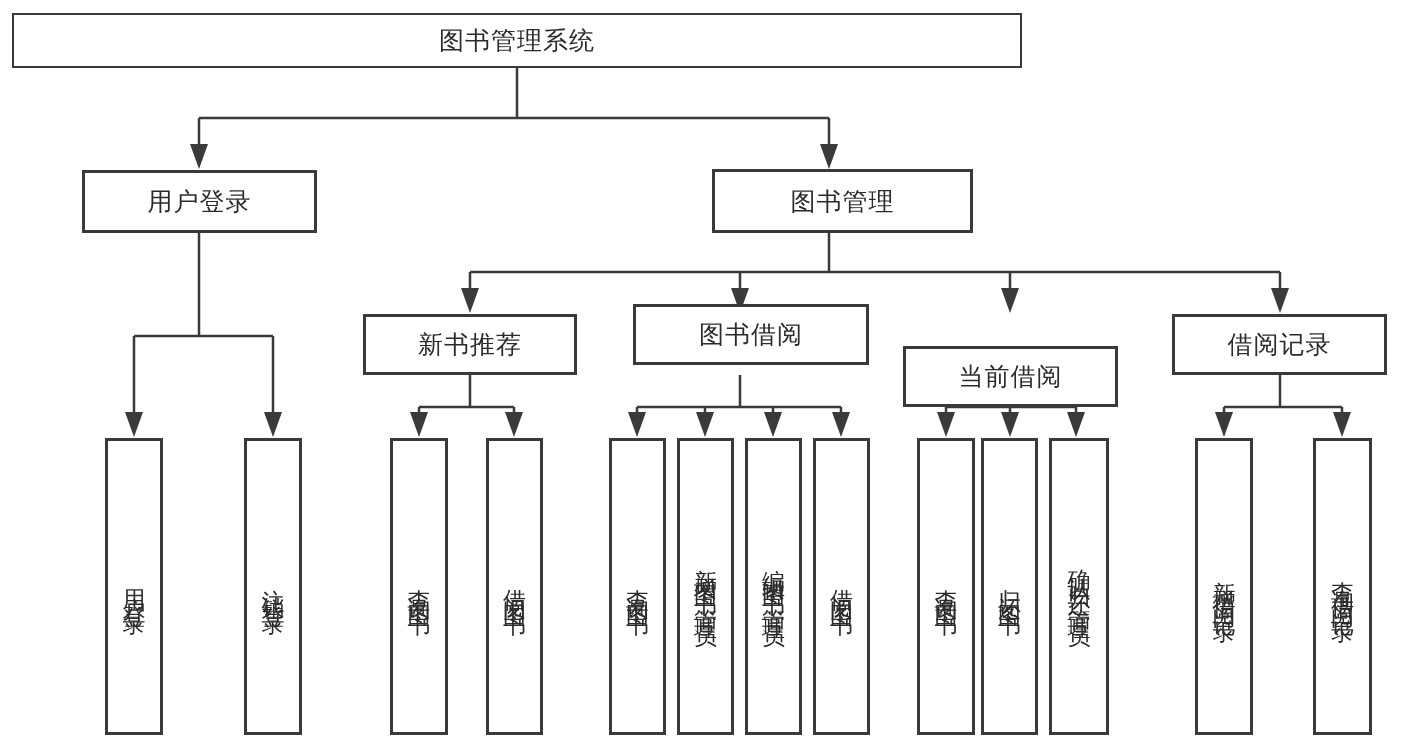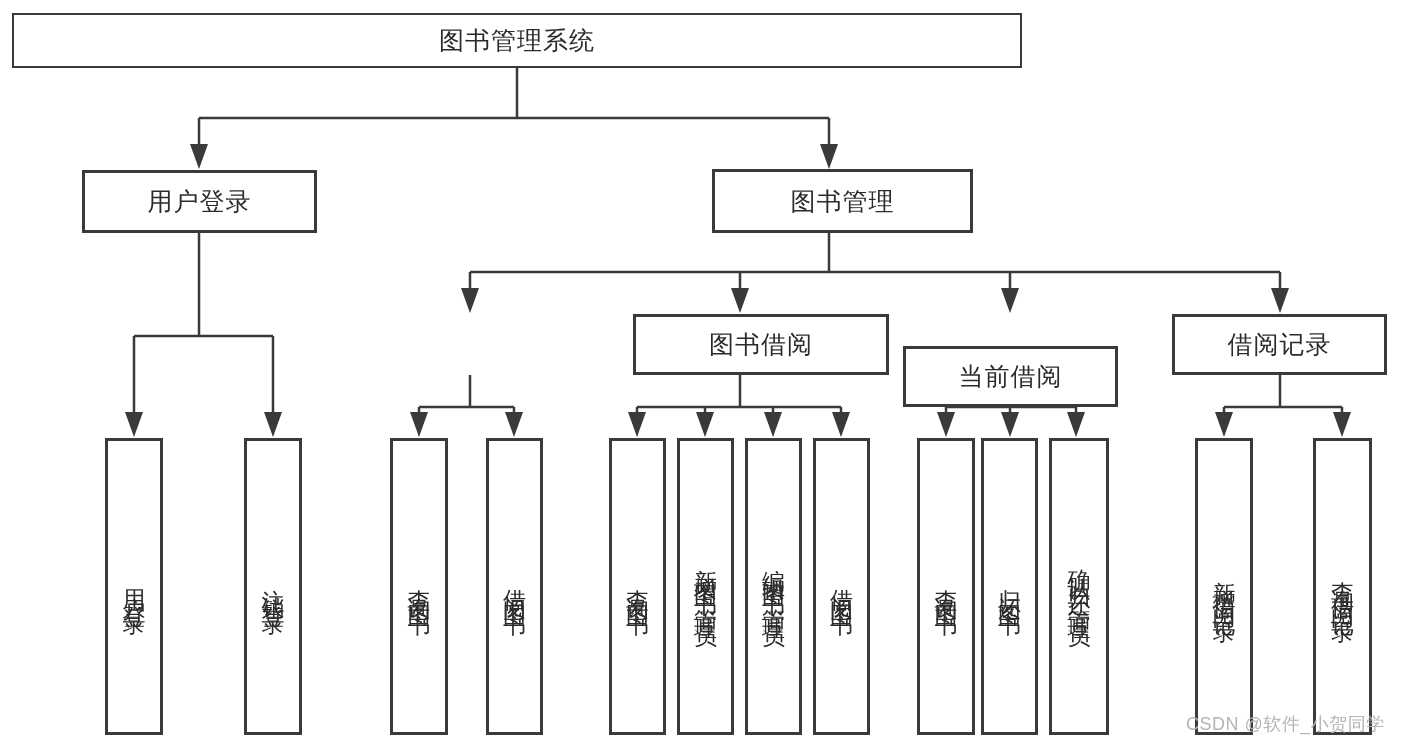--- a/index.html
+++ b/index.html
@@ -74,21 +74,24 @@
     <span>图书管理系统</span>
   </div>
 
   <div class="box hbox" style="left:82px;top:170px;width:235px;height:63px;">
     <span>用户登录</span>
   </div>
   <div class="box hbox" style="left:712px;top:169px;width:261px;height:64px;">
     <span>图书管理</span>
   </div>
 
-  <div class="box hbox" style="left:633px;top:314px;width:256px;height:61px;font-family:Liberation Mono, monospace;">
+  <div class="box hbox" style="left:363px;top:314px;width:214px;height:61px;">
+    <span>新书推荐</span>
+  </div>
+  <div class="box hbox" style="left:633px;top:304px;width:236px;height:61px;font-family:Liberation Mono, monospace;">
     <span>图书借阅</span>
   </div>
   <div class="box hbox" style="left:903px;top:314px;width:215px;height:61px;margin-top:32px;">
     <span>当前借阅</span>
   </div>
   <div class="box hbox" style="left:1172px;top:314px;width:215px;height:61px;">
     <span>借阅记录</span>
   </div>
 
   <div class="box vbox" style="left:105px;top:438px;width:58px;height:297px;">
@@ -128,15 +131,14 @@
     <span>确认归还（管理员）</span>
   </div>
 
   <div class="box vbox" style="left:1195px;top:438px;width:58px;height:297px;">
     <span>新增借阅记录</span>
   </div>
   <div class="box vbox" style="left:1313px;top:438px;width:59px;height:297px;">
     <span>查询借阅记录</span>
   </div>
 
-  <div class="watermark">CSDN @软件_小贺同学</div>
 
 </div>
 
 </body></html>

